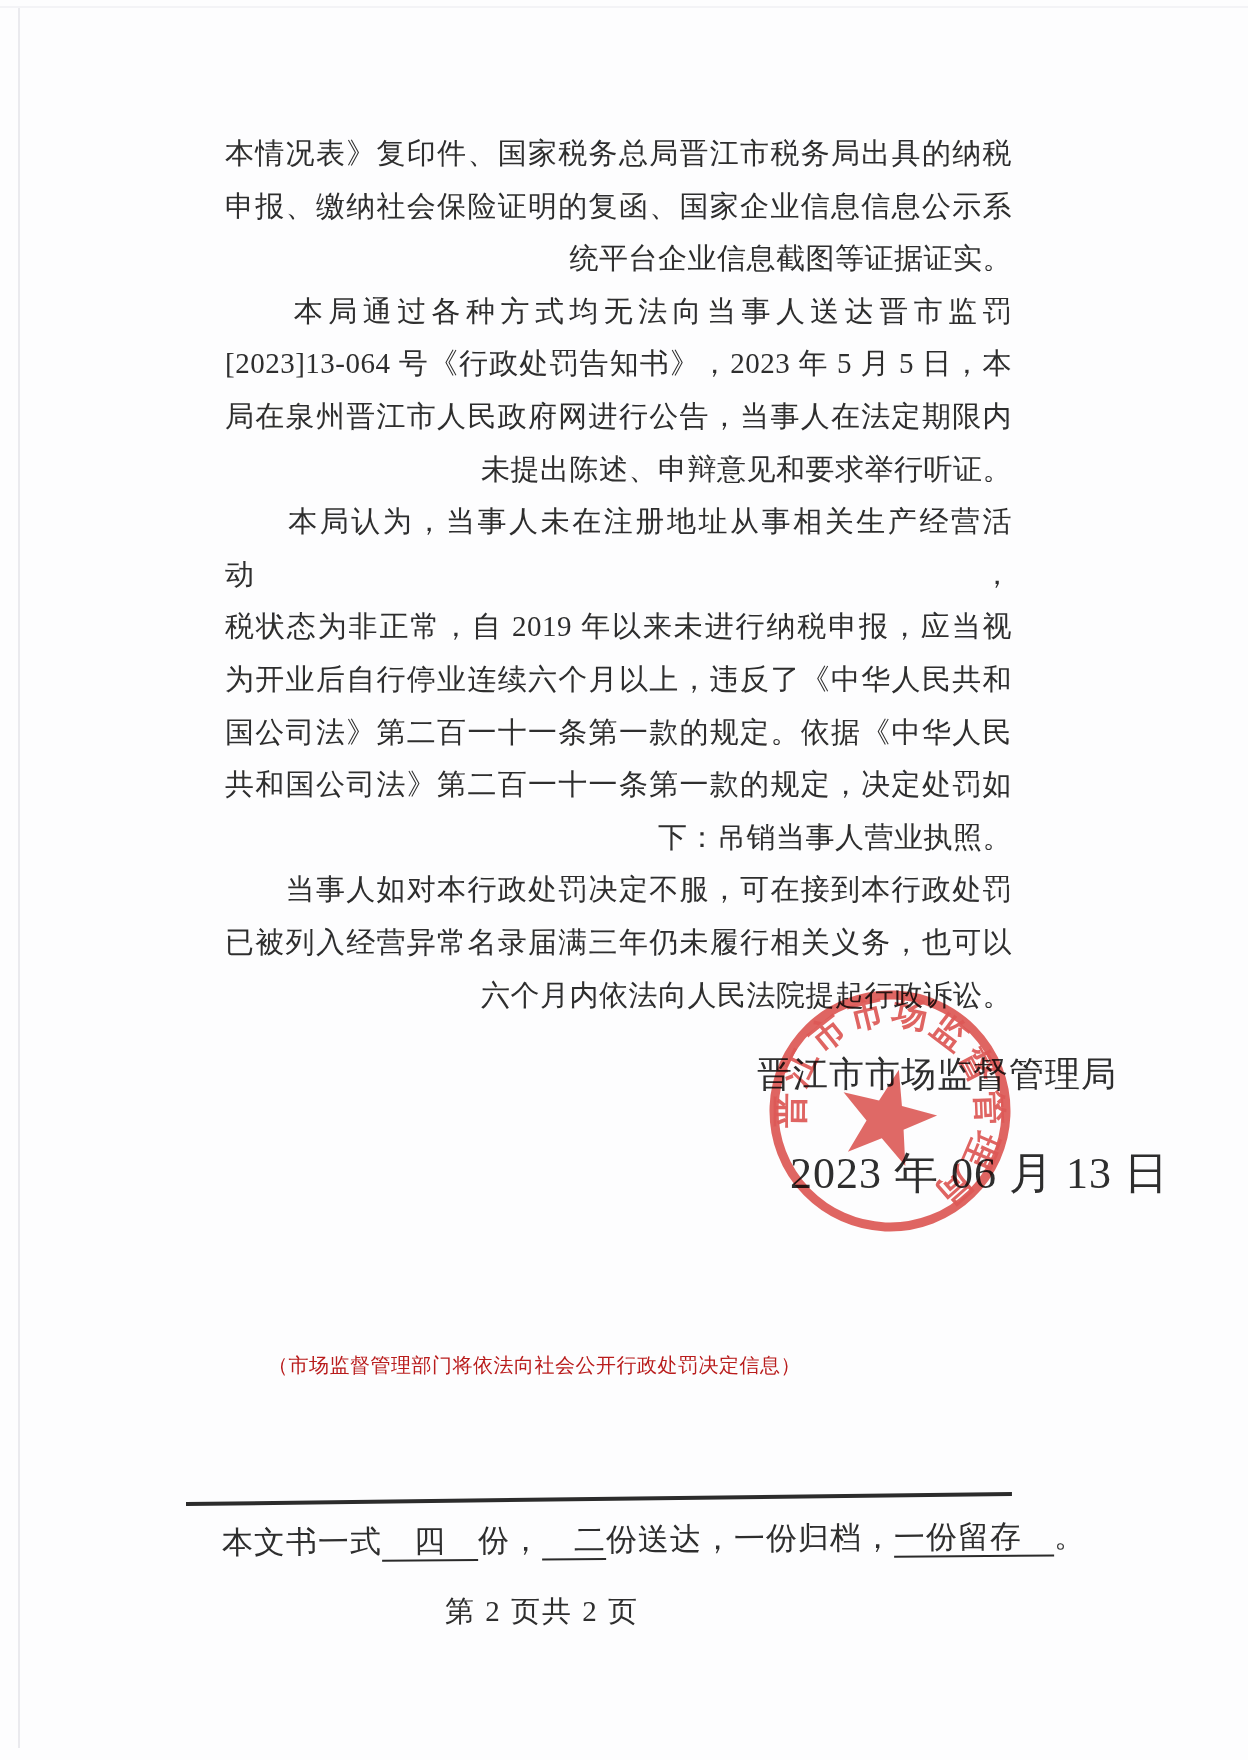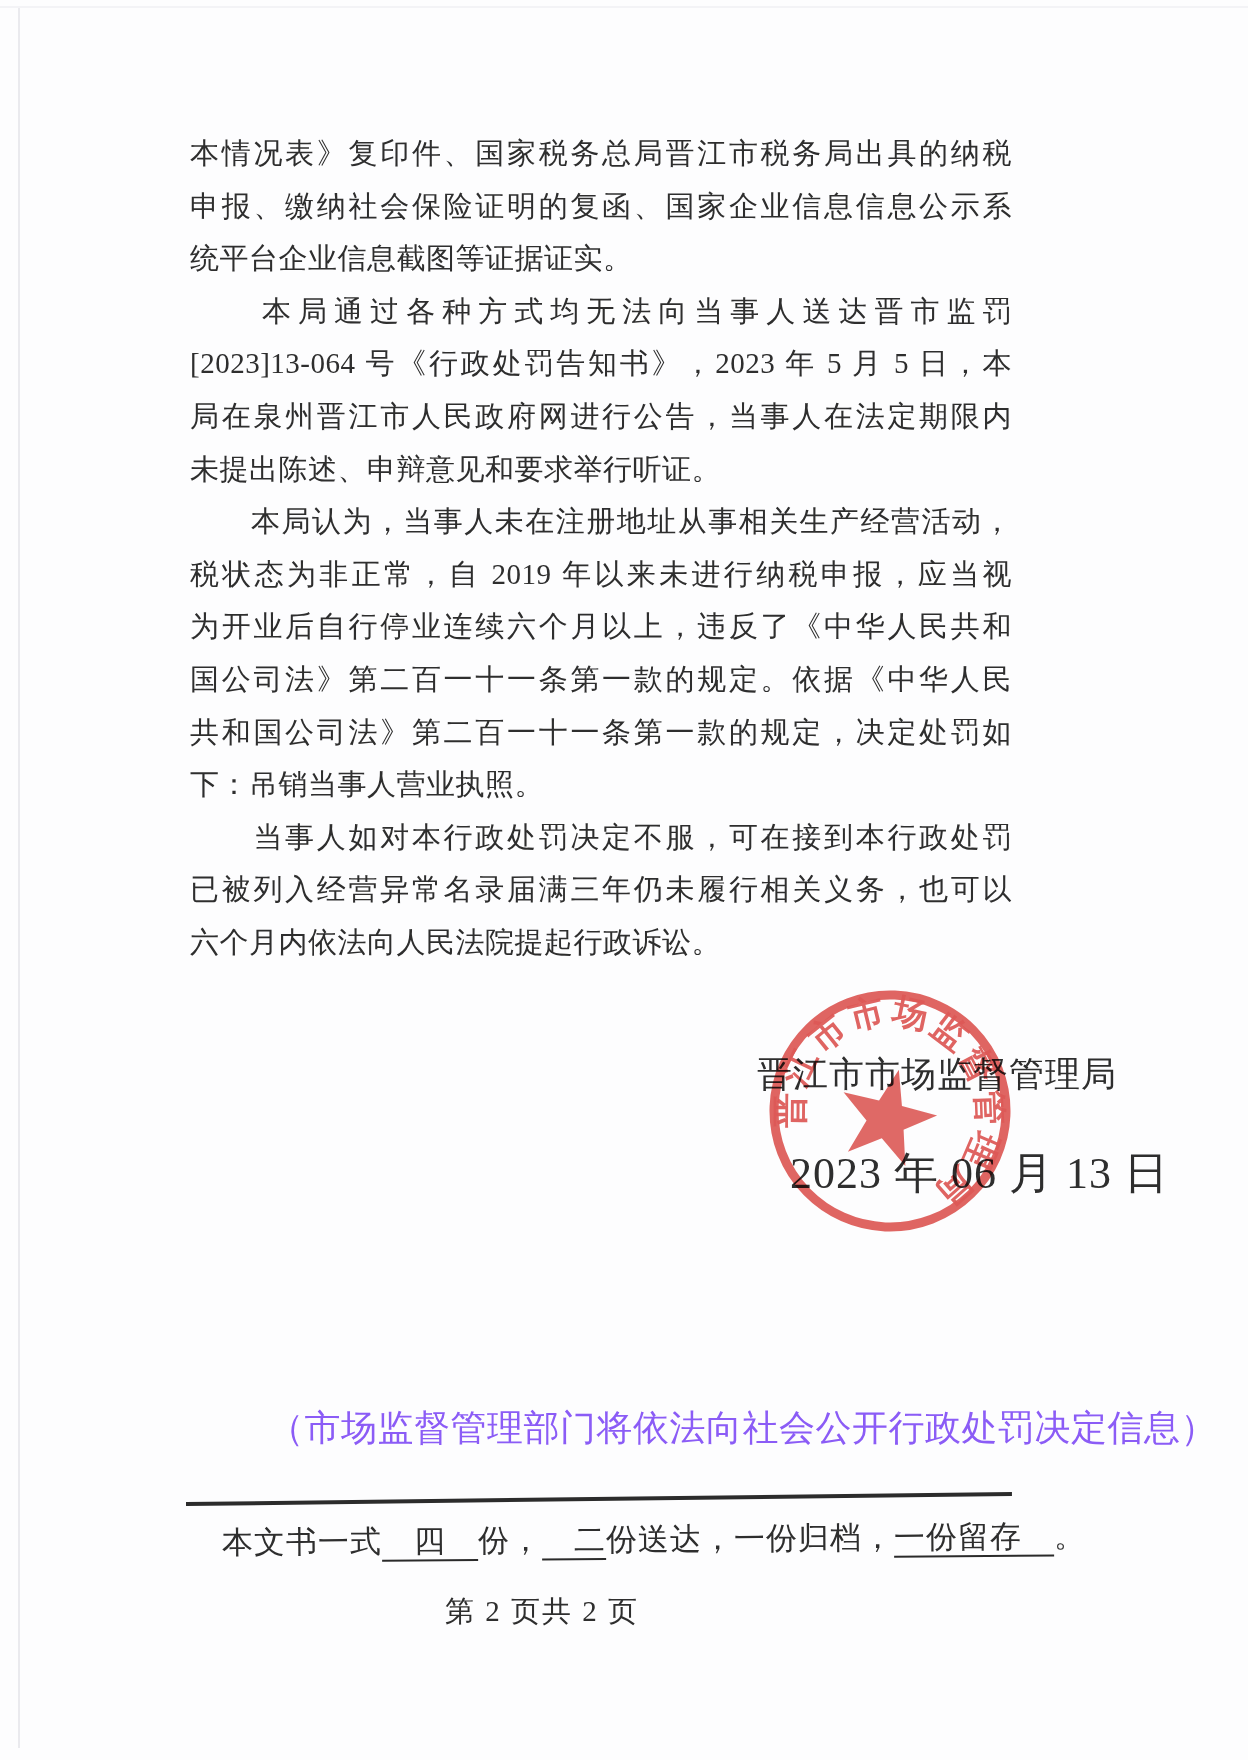--- a/index.html
+++ b/index.html
@@ -22,45 +22,46 @@
   .scan-edge-top {
     position: absolute; left: 0; top: 6px; width: 1248px; height: 2px;
     background: #f3f3f6;
   }
   .body-text {
     position: absolute; left: 190px; top: 127px; width: 822px;
     font-size: 29px; line-height: 52.6px;
     letter-spacing: 0.5px;
     color: #2e2e2e;
   }
-  .body-line { text-align: left; white-space: normal; }
+  .body-line { text-align: right; white-space: normal; }
   .body-line.fill {
     text-align: justify;
     text-align-last: justify;
     text-justify: inter-character;
+    margin-left: 35px;
   }
   .signature {
     position: absolute; left: 757px; top: 1051px;
     font-size: 35px; letter-spacing: 1px; color: #2e2e2e;
     white-space: nowrap;
   }
   .decision-date {
     position: absolute; left: 790px; top: 1144px;
     font-size: 44px; letter-spacing: 1px; color: #2e2e2e;
     white-space: nowrap;
   }
   .seal {
     position: absolute; left: 760px; top: 981px;
     width: 260px; height: 260px;
     mix-blend-mode: multiply;
     opacity: 0.92;
   }
   .publicity-note {
-    position: absolute; left: 268px; top: 1404px;
-    font-size: 36px; letter-spacing: 0.5px; color: #8b5cf6;
+    position: absolute; left: 268px; top: 1352px;
+    font-size: 20px; letter-spacing: 0.5px; color: #b91c1c;
     white-space: nowrap;
   }
   .footer-divider {
     position: absolute; left: 186px; top: 1502px;
     width: 826px; height: 4px; background: #2c2c2c;
     transform: rotate(-0.7deg); transform-origin: left center;
   }
   .copies-statement {
     position: absolute; left: 222px; top: 1522px;
     font-size: 31px; letter-spacing: 1px; color: #2e2e2e;

